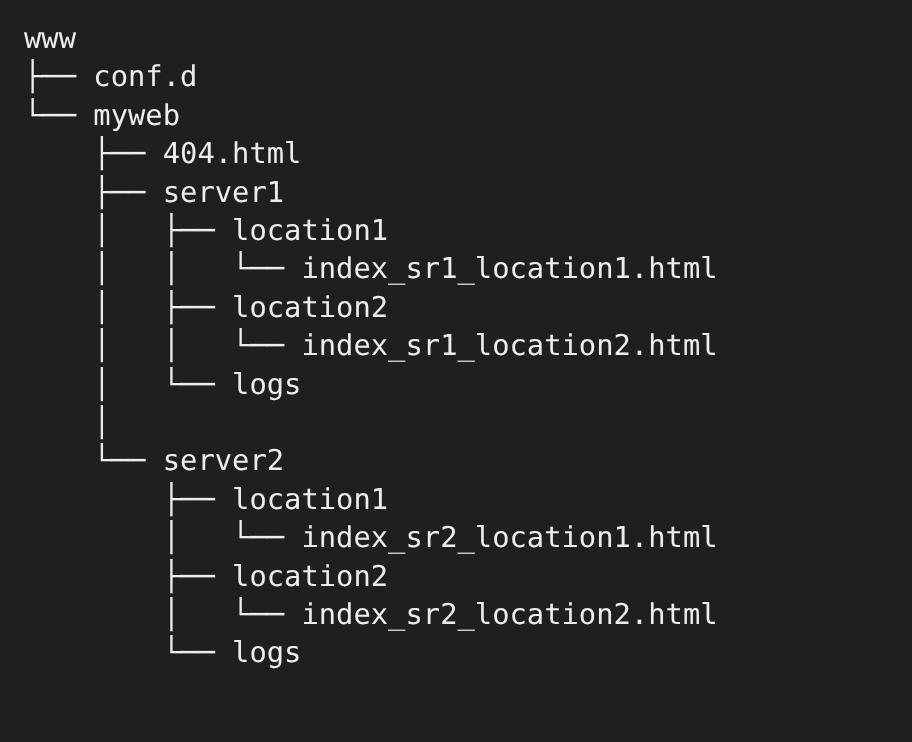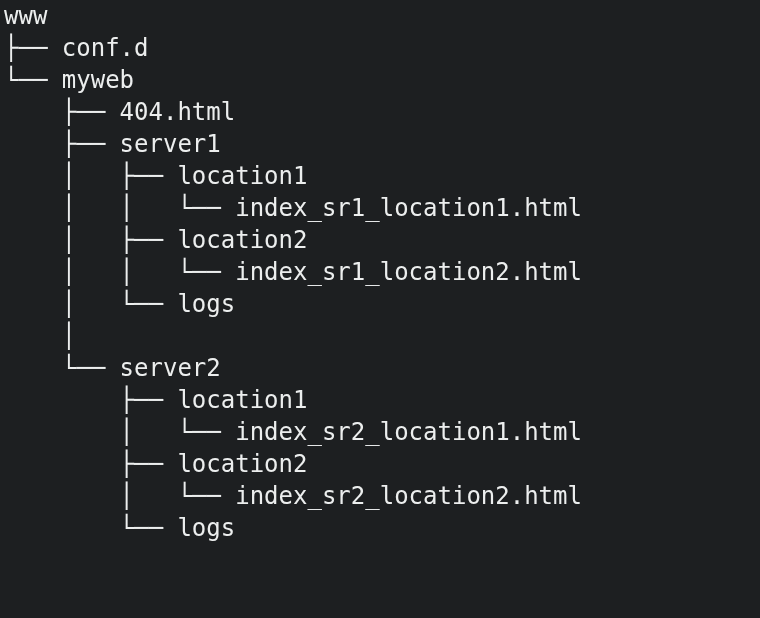--- a/index.html
+++ b/index.html
@@ -4,21 +4,21 @@
 <style>
   html, body {
     margin: 0;
     padding: 0;
     width: 760px;
     height: 618px;
     background: #1d1f21;
     overflow: hidden;
   }
   pre.tree {
-    margin: 0;
+    margin: 16px;
     padding: 0 4px 0 4px;
     font-family: "DejaVu Sans Mono", "Menlo", "Consolas", monospace;
     font-size: 24px;
     line-height: 32px;
     color: #eceeee;
     white-space: pre;
     letter-spacing: 0px;
   }
   .row { display: block; }
 </style>

